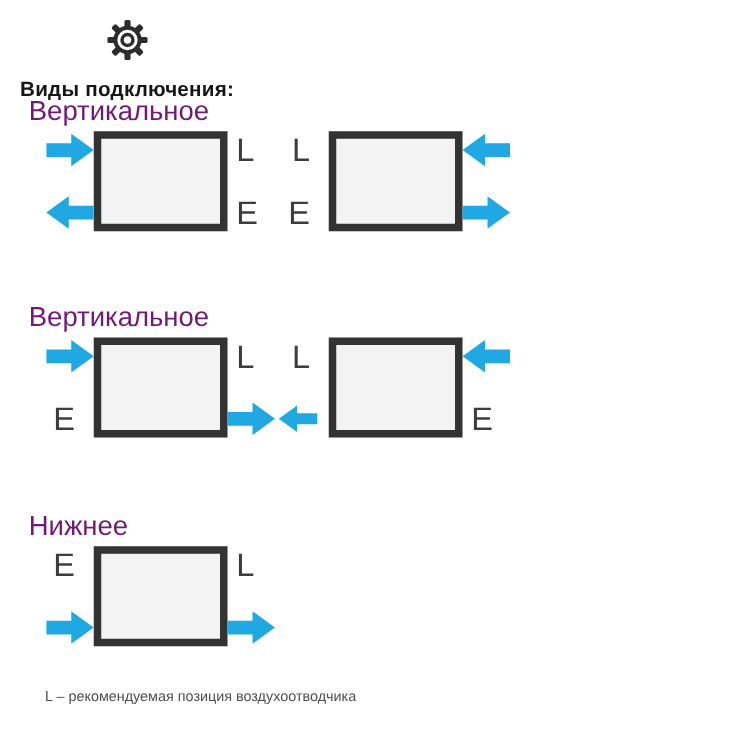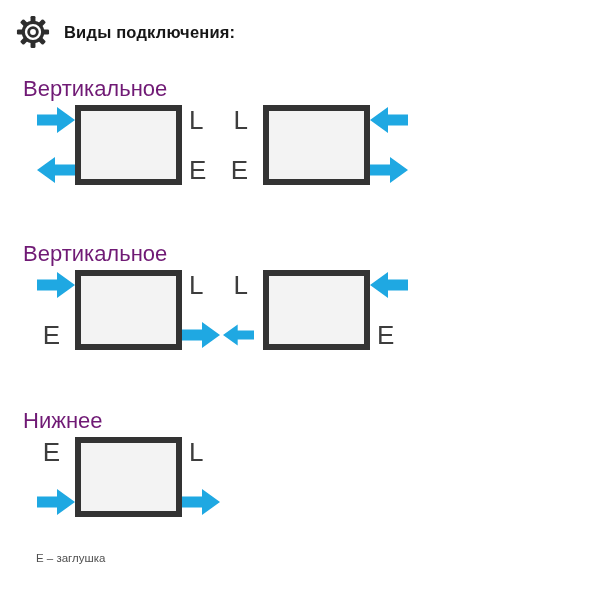--- a/index.html
+++ b/index.html
@@ -9,21 +9,21 @@
     position: relative;
     overflow: hidden;
     font-family: "Liberation Sans", sans-serif;
     --arrow: #1fa8e2;
     --box-border: #333333;
     --box-fill: #f3f3f3;
   }
 
   .header {
     position: absolute; left: 16px; top: 15px;
-    display: flex; align-items: center; gap: 14px;
+    display: flex; align-items: center; gap: 14px; flex-direction: column;
   }
   .gear { display: block; }
   .title {
     font-size: 16.5px; font-weight: 700; color: #161616;
     letter-spacing: 0.2px;
   }
 
   .section-label {
     position: absolute; left: 23px;
     font-size: 22px; line-height: 21px; color: #701a75;
@@ -192,14 +192,14 @@
       </div>
     <div class="slot">
       <svg class="arrow" width="38" height="26" viewBox="0 0 38 26">
           <polygon points="0,7.5 20,7.5 20,0 38,13 20,26 20,18.5 0,18.5" fill="currentColor"></polygon>
         </svg>
     </div>
   </div>
 </div>
 
 <div class="legend">
-  <div>E – заглушка</div>
+  <div>L – рекомендуемая позиция воздухоотводчика</div>
 </div>
 
 </body></html>

